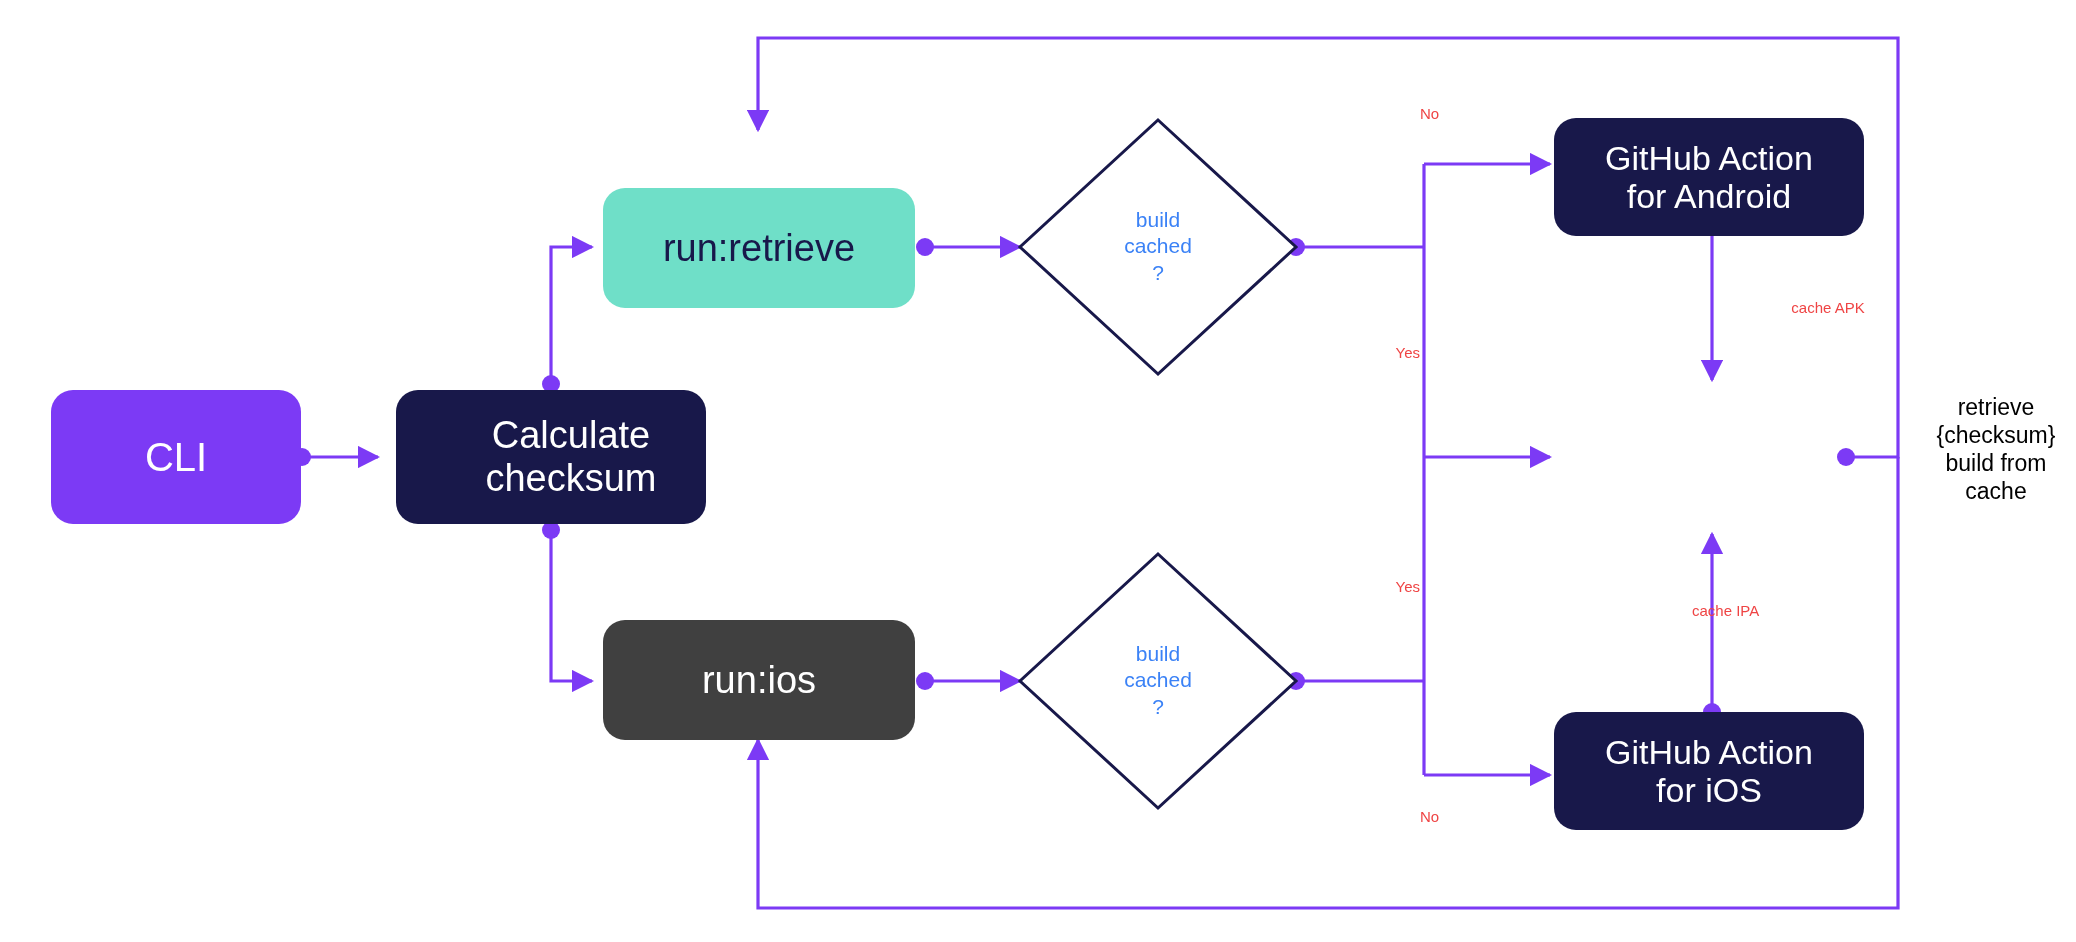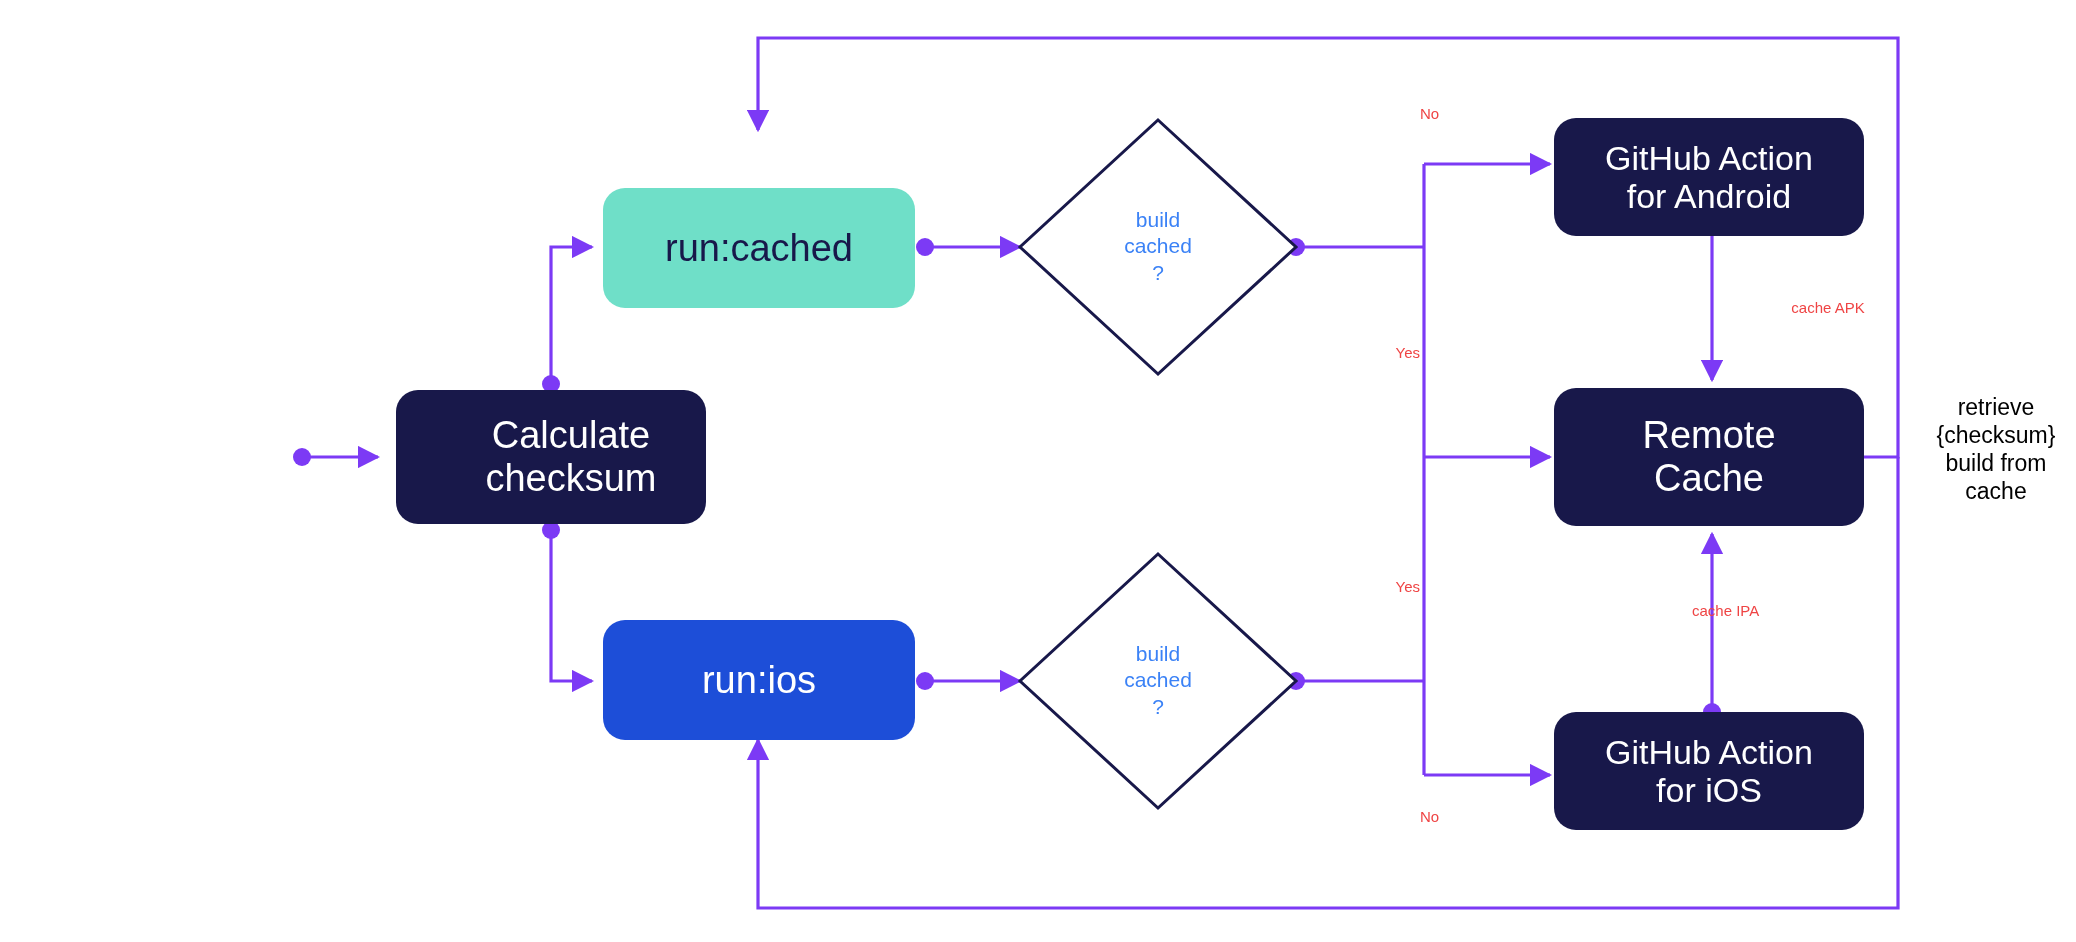--- a/index.html
+++ b/index.html
@@ -43,21 +43,21 @@
   }
   .node-cli {
     background: #7c3af5;
     color: #ffffff;
   }
   .node-android {
     background: #6fdfc8;
     color: #18184a;
   }
   .node-ios {
-    background: #1d4ed8;
+    background: #404040;
     color: #ffffff;
   }
   .edge-label {
     position: absolute;
     color: #ef4444;
     font-size: 15px;
     line-height: 1.2;
     text-align: center;
     white-space: pre-line;
     z-index: 4;
@@ -135,43 +135,42 @@
       <circle cx="1712" cy="712" r="9"></circle>
       <circle cx="1846" cy="457" r="9"></circle>
     </g>
 
     <g stroke="#18184a" stroke-width="3" fill="#ffffff">
       <polygon points="1158,120 1296,247 1158,374 1020,247"></polygon>
       <polygon points="1158,554 1296,681 1158,808 1020,681"></polygon>
     </g>
   </svg>
 
+  <div class="node node-cli" style="left:51px; top:390px; width:250px; height:134px; font-size:40px;">
+    <span>CLI</span>
+  </div>
 
   <div class="node node-dark" style="left:396px; top:390px; width:310px; height:134px; font-size:38px;padding-left:40px;">
     <span>Calculate
 checksum</span>
   </div>
 
   <div class="node node-android" style="left:603px; top:188px; width:312px; height:120px; font-size:38px;">
-    <span>run:cached</span>
+    <span>run:retrieve</span>
   </div>
 
   <div class="node node-ios" style="left:603px; top:620px; width:312px; height:120px; font-size:38px;">
     <span>run:ios</span>
   </div>
 
   <div class="node node-dark" style="left:1554px; top:118px; width:310px; height:118px; font-size:34px;">
     <span>GitHub Action
 for Android</span>
   </div>
 
-  <div class="node node-dark" style="left:1554px; top:388px; width:310px; height:138px; font-size:38px;">
-    <span>Remote
-Cache</span>
-  </div>
 
   <div class="node node-dark" style="left:1554px; top:712px; width:310px; height:118px; font-size:34px;">
     <span>GitHub Action
 for iOS</span>
   </div>
 
   <div class="diamond-label" style="left:1078px; top:207px; width:160px;">build
 cached
 ?</div>
 

